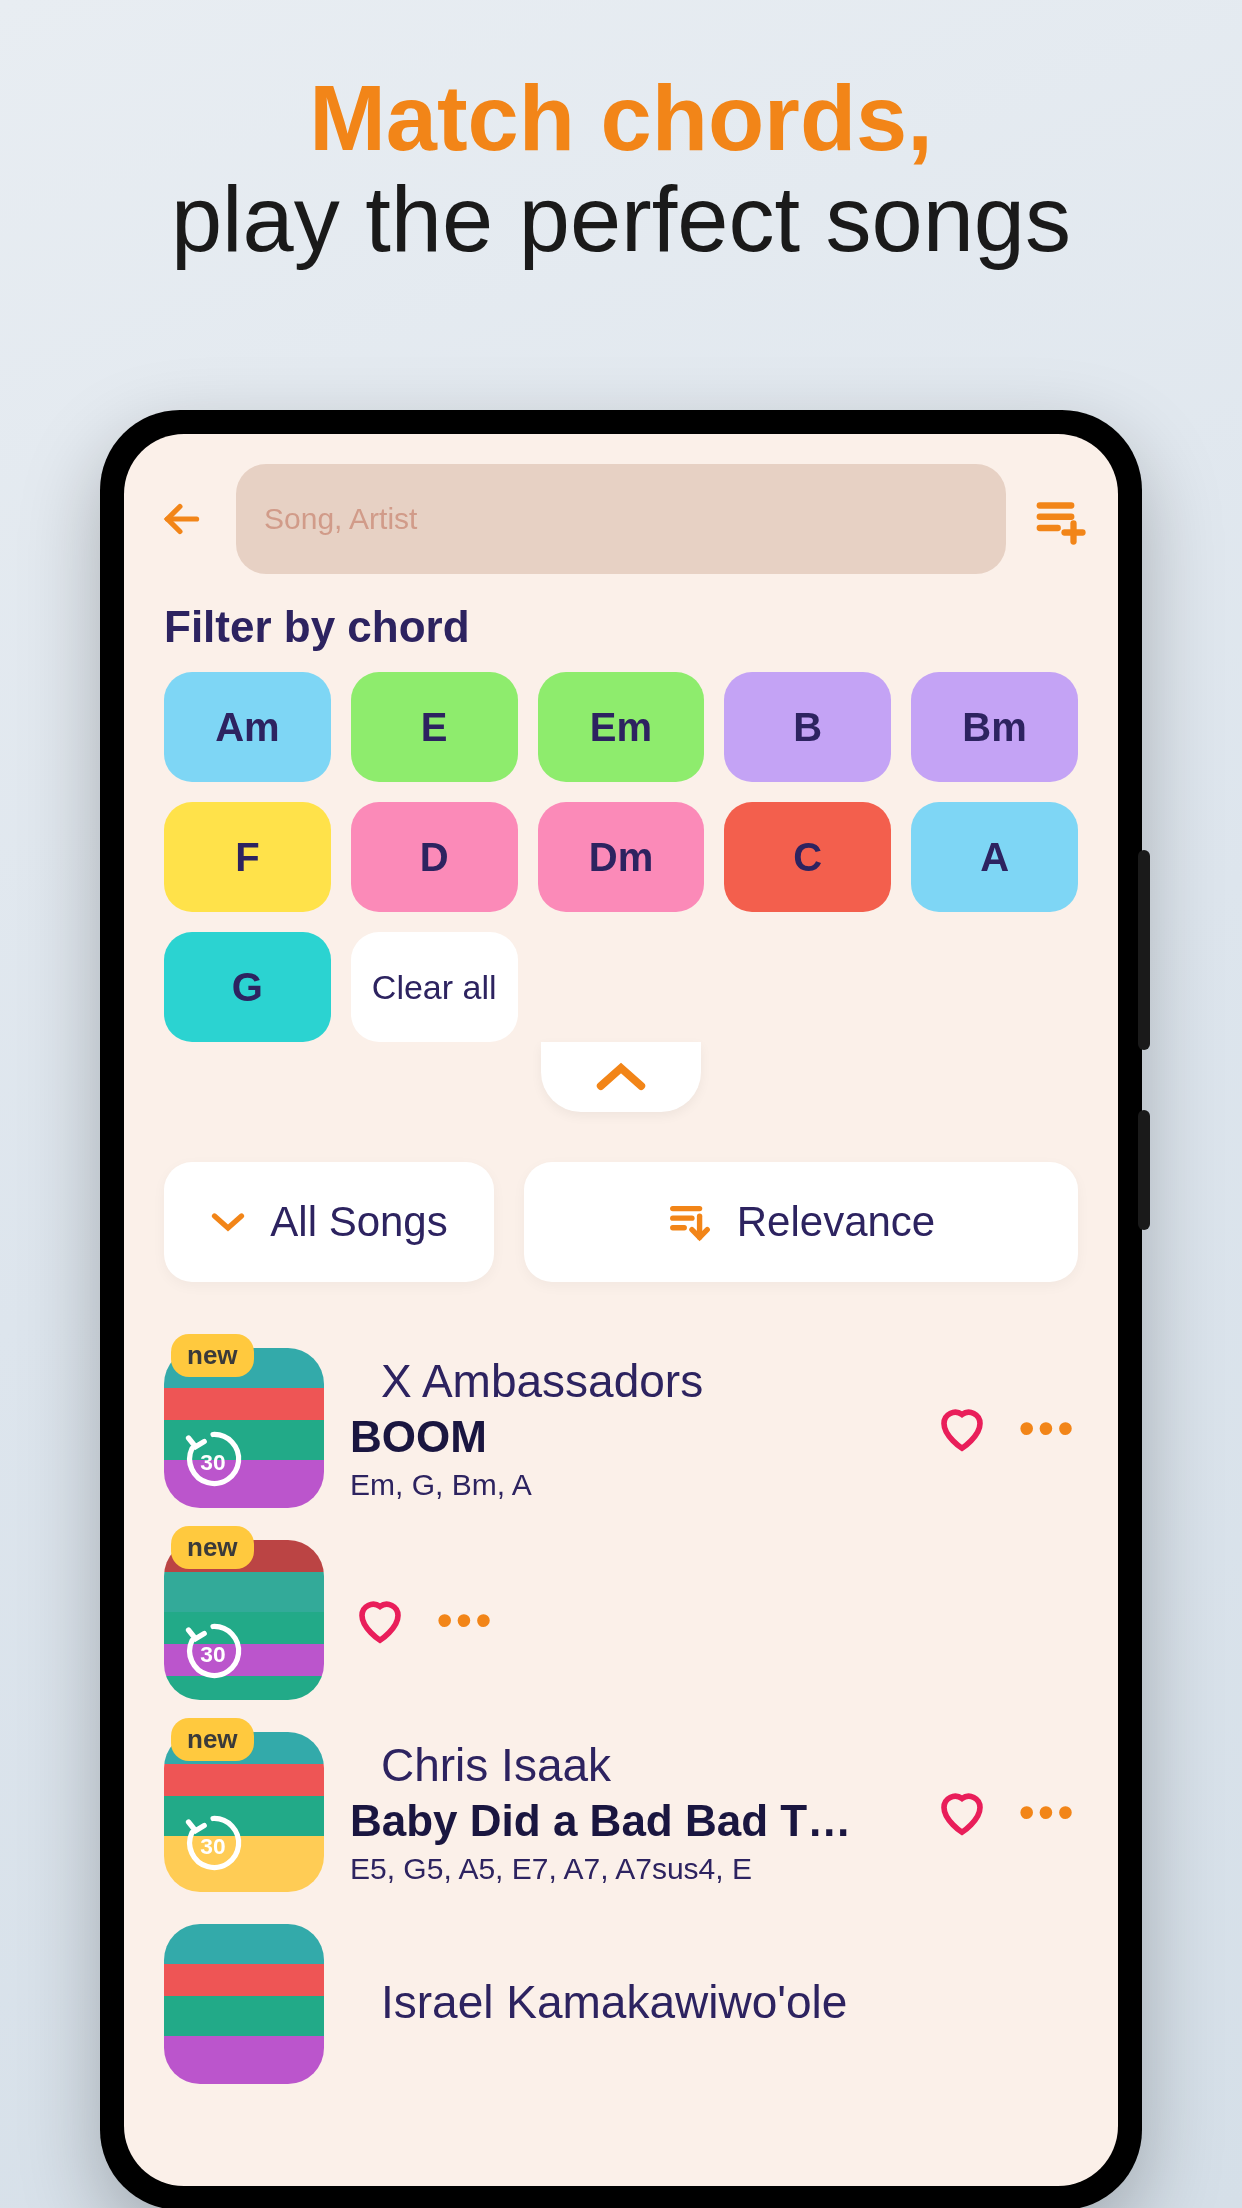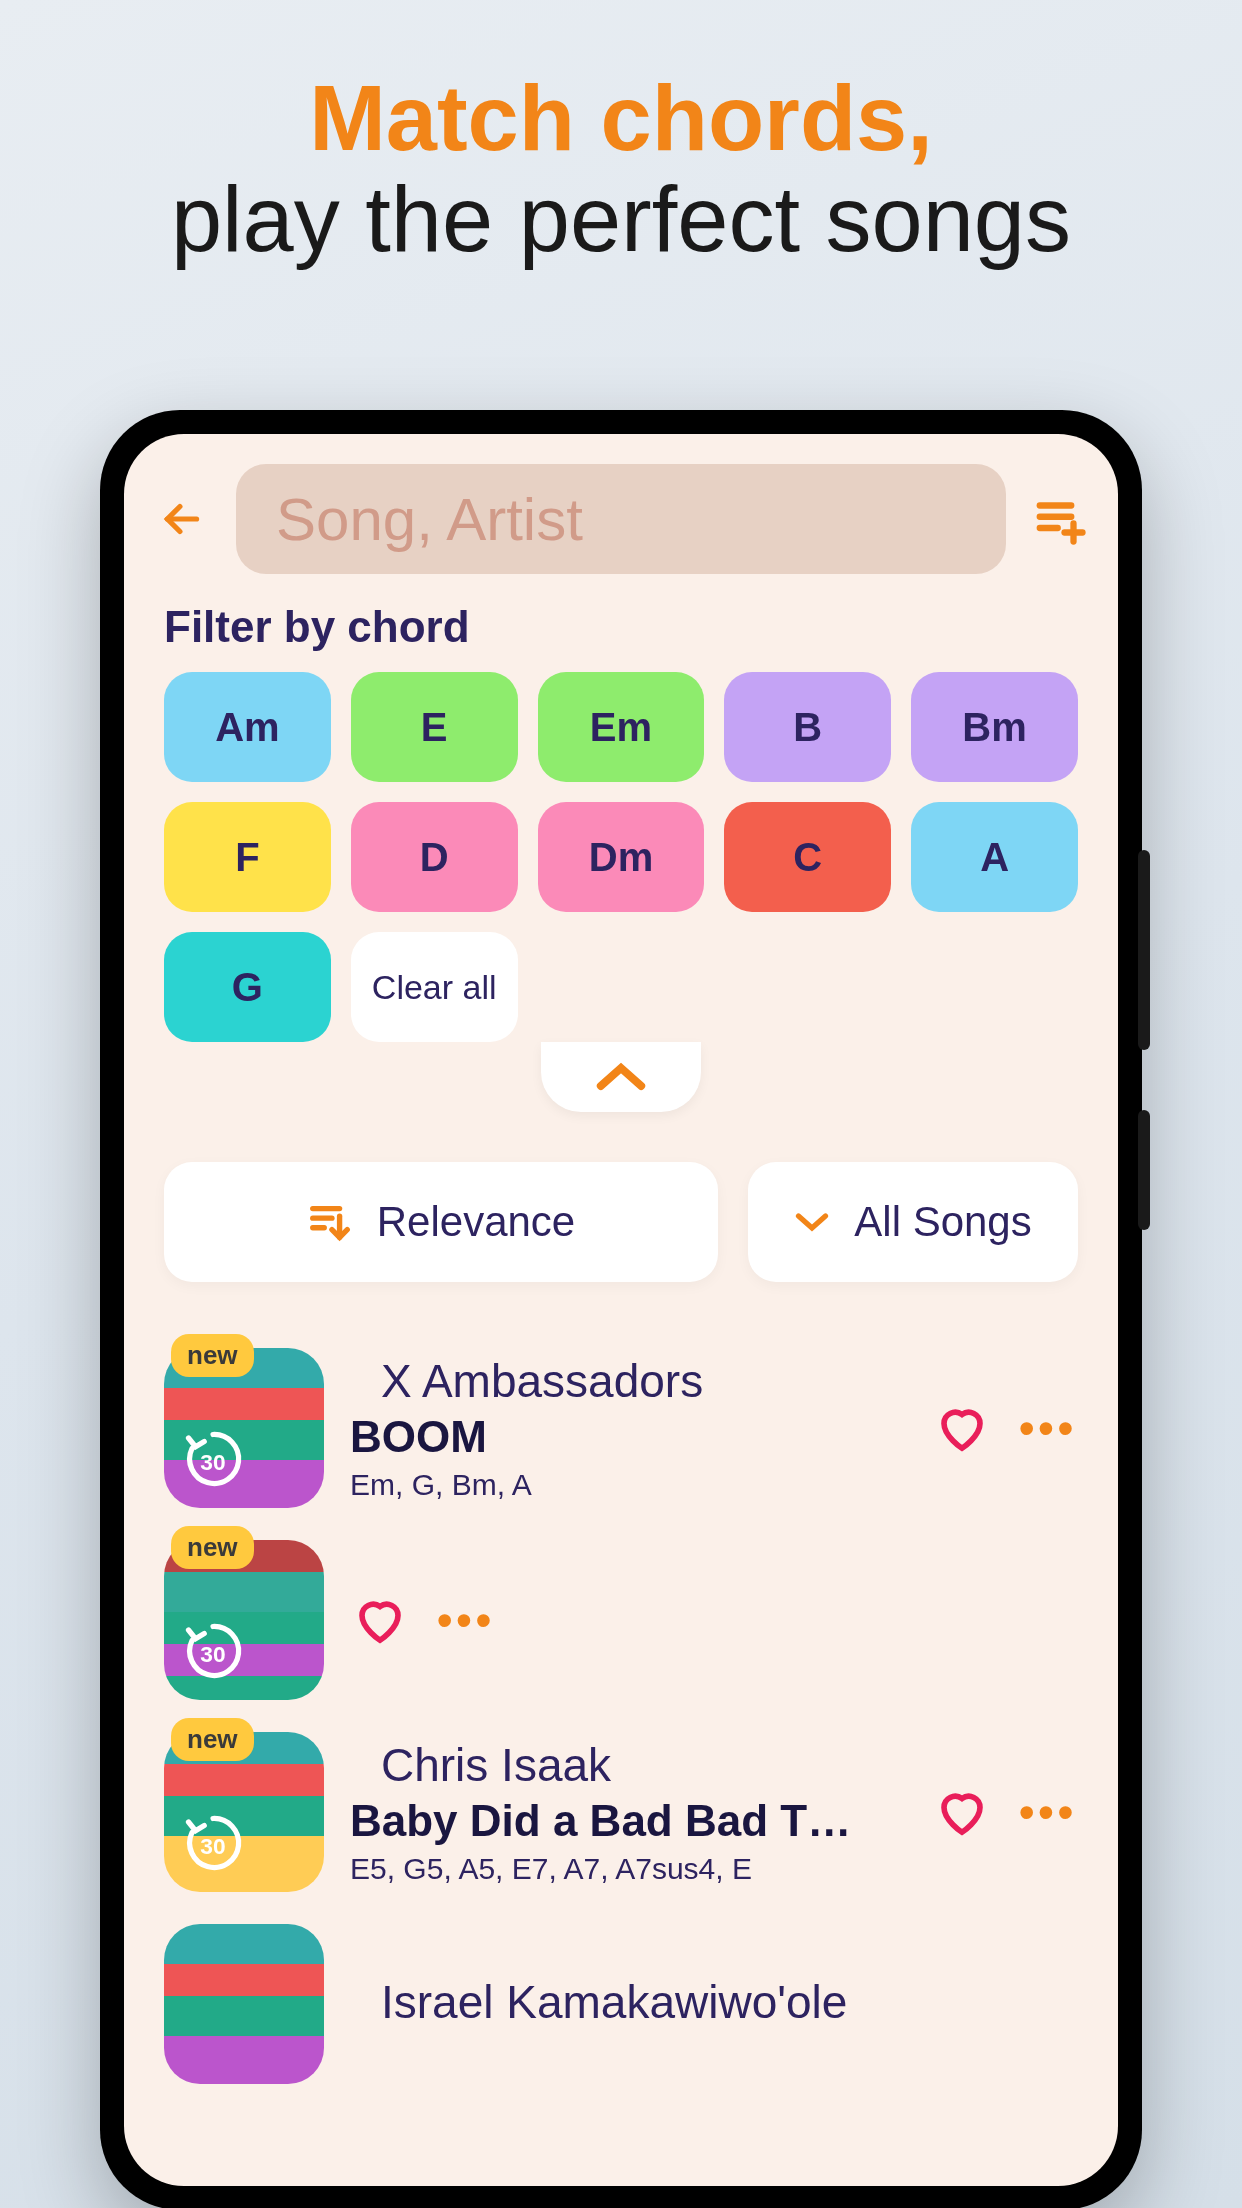--- a/index.html
+++ b/index.html
@@ -78,22 +78,22 @@
     color: #f28518;
     flex-shrink: 0;
   }
   .search-box {
     flex: 1;
     height: 110px;
     background: #e7d1c4;
     border-radius: 30px;
     display: flex;
     align-items: center;
-    padding: 0 40px;
-    font-size: 60px;
+    padding: 0 28px;
+    font-size: 30px;
     color: #d19b89;
   }
   .add-list-btn {
     width: 60px;
     height: 60px;
     display: flex;
     align-items: center;
     justify-content: center;
     color: #f28518;
     flex-shrink: 0;
@@ -329,35 +329,35 @@
         </div>
     </div>
 
     <div class="collapse-tab">
       <svg width="54" height="34" viewBox="0 0 24 14" fill="none" stroke="currentColor" stroke-width="3.5" stroke-linecap="round">
           <path d="M3 11l9-8 9 8"></path>
         </svg>
     </div>
 
     <div class="sort-row">
+      <div class="pill pill-left">
+        <svg width="36" height="24" viewBox="0 0 24 14" fill="none" stroke="#f28518" stroke-width="3.5" stroke-linecap="round">
+            <path d="M3 3l9 8 9-8"></path>
+          </svg>
+        <span>All Songs</span>
+      </div>
       <div class="pill pill-right">
         <svg width="46" height="46" viewBox="0 0 24 24" fill="none" stroke="#f28518" stroke-width="2.8" stroke-linecap="round">
             <path d="M3 5h14"></path>
             <path d="M3 10h10"></path>
             <path d="M3 15h6"></path>
             <path d="M17 9v11"></path>
             <path d="M13 16l4 4 4-4"></path>
           </svg>
         <span>Relevance</span>
-      </div>
-      <div class="pill pill-left">
-        <svg width="36" height="24" viewBox="0 0 24 14" fill="none" stroke="#f28518" stroke-width="3.5" stroke-linecap="round">
-            <path d="M3 3l9 8 9-8"></path>
-          </svg>
-        <span>All Songs</span>
       </div>
     </div>
 
     <div class="song-list">
 
       <div class="song-item">
         <div class="thumb-wrap">
           <div class="thumb">
             <div class="replay-badge">
               <svg width="70" height="70" viewBox="0 0 40 40" fill="none" stroke="#fff" stroke-width="3">

